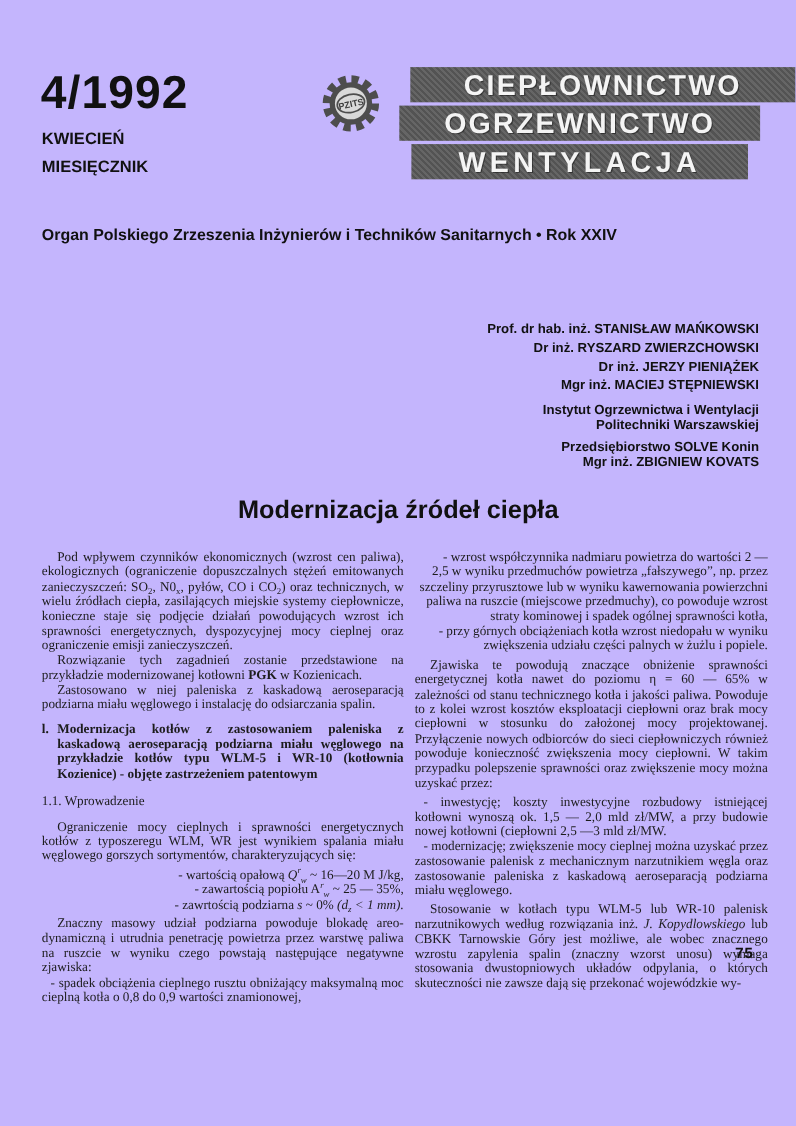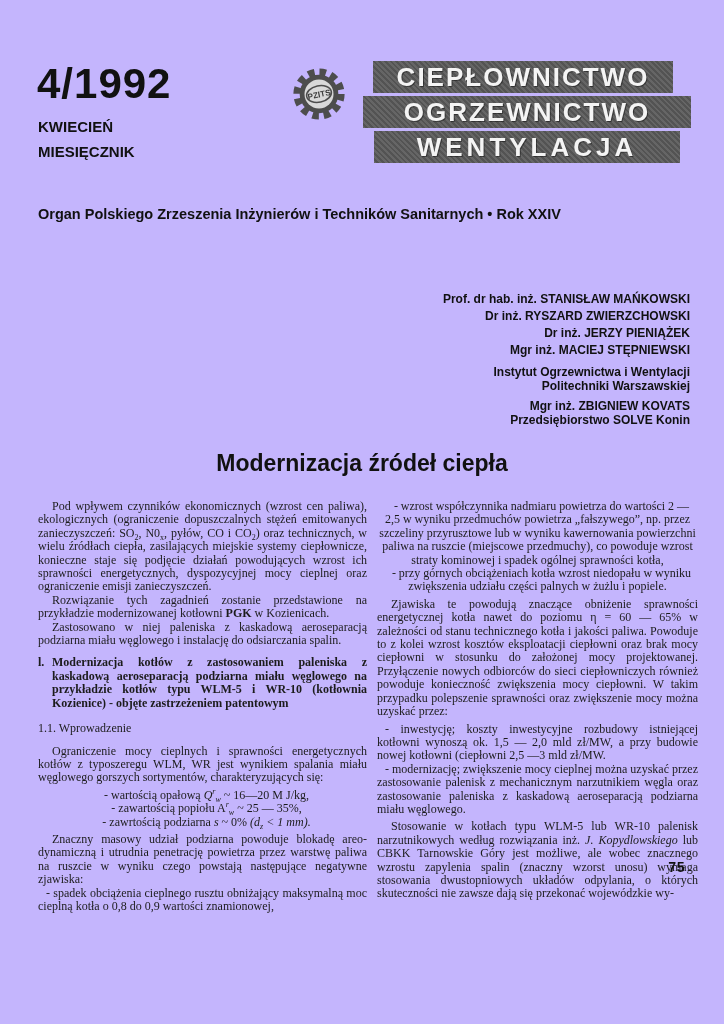--- a/index.html
+++ b/index.html
@@ -26,21 +26,21 @@
   .banner{position:absolute;left:363px;top:61px;width:330px;}
   .banner-bar{
     height:32px;margin-bottom:3px;
     background-color:#5a5a5a;
     background-image:repeating-linear-gradient(45deg,rgba(255,255,255,0.07) 0 2px,rgba(0,0,0,0.08) 2px 4px);
     display:flex;align-items:center;justify-content:center;
     font-family:"Liberation Sans",sans-serif;font-weight:bold;
     font-size:26px;color:#f4f4f4;letter-spacing:2px;
     text-shadow:1px 1px 0 rgba(0,0,0,0.4);
   }
-  .banner-bar.b1{margin-left:10px;width:300px;}
+  .banner-bar.b1{margin-left:10px;width:350px;}
   .banner-bar.b2{width:328px;}
   .banner-bar.b3{margin-left:11px;width:306px;letter-spacing:4px;}
   .organ-line{
     position:absolute;left:38px;top:206px;width:650px;
     font-family:"Liberation Sans",sans-serif;font-weight:bold;font-size:14.5px;color:#111;
   }
   
   .authors{
     position:absolute;right:34px;top:291px;text-align:right;
     font-family:"Liberation Sans",sans-serif;font-weight:bold;font-size:12px;
@@ -55,21 +55,21 @@
   
   .col{
     position:absolute;top:500px;
     font-size:12px;line-height:13.4px;text-align:justify;color:#1c1c1c;
   }
   .col-left{left:38px;width:329px;}
   .col-right{left:377px;width:321px;}
   .col p{margin:0;}
   .ind{text-indent:14px;}
   .dash{text-indent:8px;}
-  .rag{text-align:center;}
+  .rag{text-align:right;}
   .gap-sm{margin-top:4px!important;}
   .gap-md{margin-top:9px!important;}
   .gap-lg{margin-top:12px!important;}
   .bold{font-weight:bold;}
   .it{font-style:italic;}
   sub,sup{font-size:8px;line-height:0;}
   .h1{display:flex;font-weight:bold;}
   .h1 .num{width:14px;flex:none;}
   .h1 .txt{flex:1;text-align:justify;}
   .h2{font-weight:normal;}
@@ -110,22 +110,22 @@
   <div class="authors">
     <div>Prof. dr hab. inż. STANISŁAW MAŃKOWSKI</div>
     <div>Dr inż. RYSZARD ZWIERZCHOWSKI</div>
     <div>Dr inż. JERZY PIENIĄŻEK</div>
     <div>Mgr inż. MACIEJ STĘPNIEWSKI</div>
     <div class="grp">
       <div>Instytut Ogrzewnictwa i Wentylacji</div>
       <div>Politechniki Warszawskiej</div>
     </div>
     <div class="grp">
+      <div>Przedsiębiorstwo SOLVE Konin</div>
       <div>Mgr inż. ZBIGNIEW KOVATS</div>
-      <div>Przedsiębiorstwo SOLVE Konin</div>
     </div>
   </div>
 
   <div class="article-title">Modernizacja źródeł ciepła</div>
 
   <div class="col col-left">
     <p class="ind"><span>Pod wpływem czynników ekonomicznych (wzrost cen paliwa), ekologicznych (ograniczenie dopuszczalnych stężeń emitowanych zanieczyszczeń: SO</span><sub>2</sub><span>, N0</span><sub>x</sub><span>, pyłów, CO i CO</span><sub>2</sub><span>) oraz technicznych, w wielu źródłach ciepła, zasilających miejskie systemy ciepłownicze, konieczne staje się podjęcie działań powodujących wzrost ich sprawności energetycznych, dyspozycyjnej mocy cieplnej oraz ograniczenie emisji zanieczyszczeń.</span></p>
     <p class="ind"><span>Rozwiązanie tych zagadnień zostanie przedstawione na przykładzie modernizowanej kotłowni </span><span class="bold">PGK</span><span> w Kozienicach.</span></p>
     <p class="ind">Zastosowano w niej paleniska z kaskadową aeroseparacją podziarna miału węglowego i instalację do odsiarczania spalin.</p>
 

